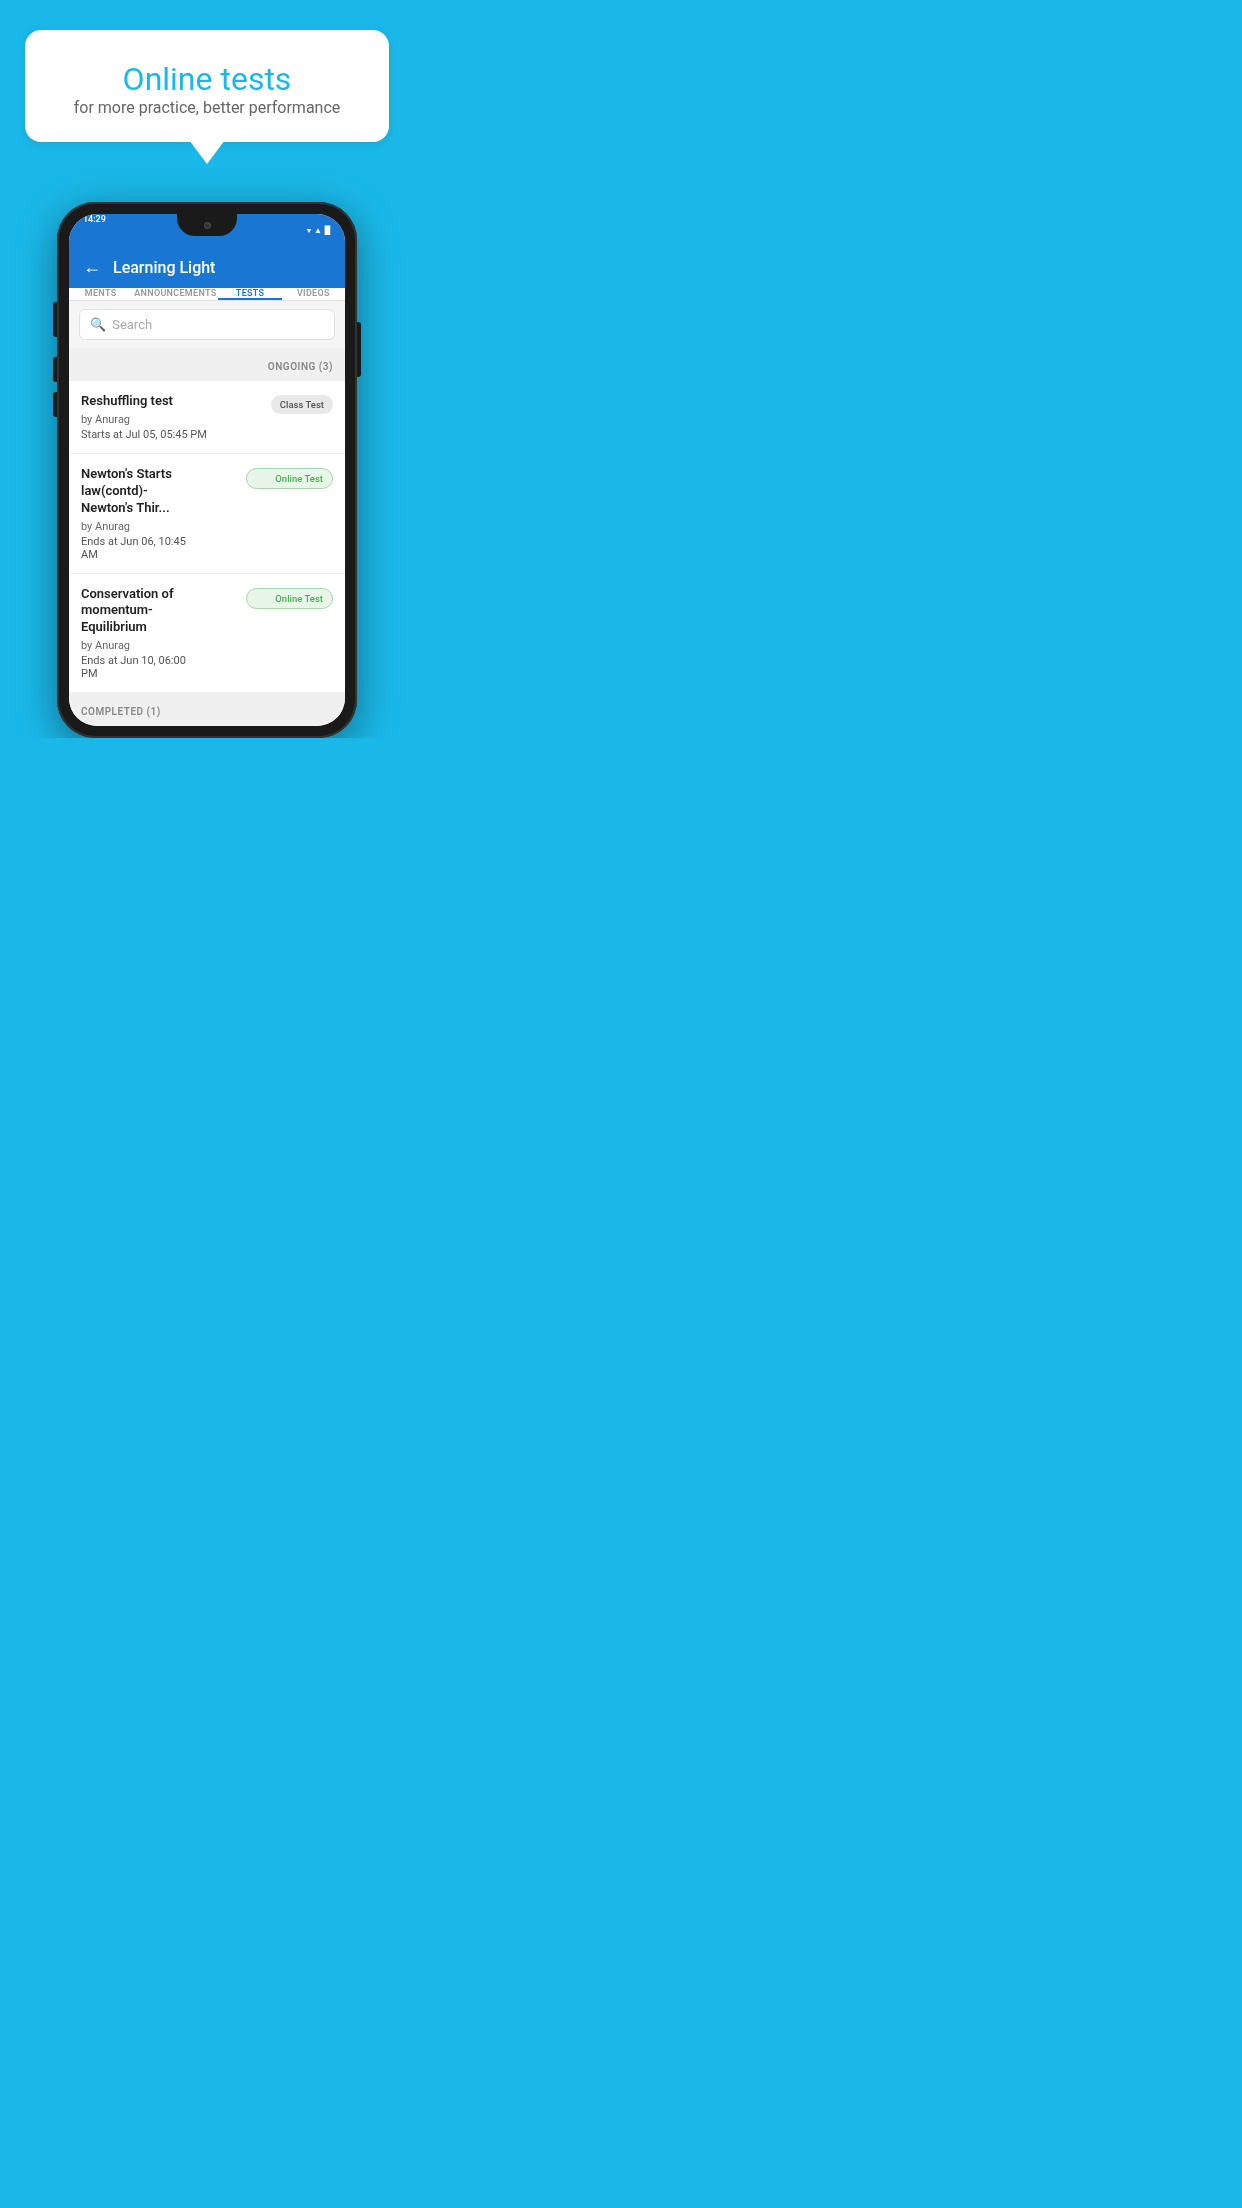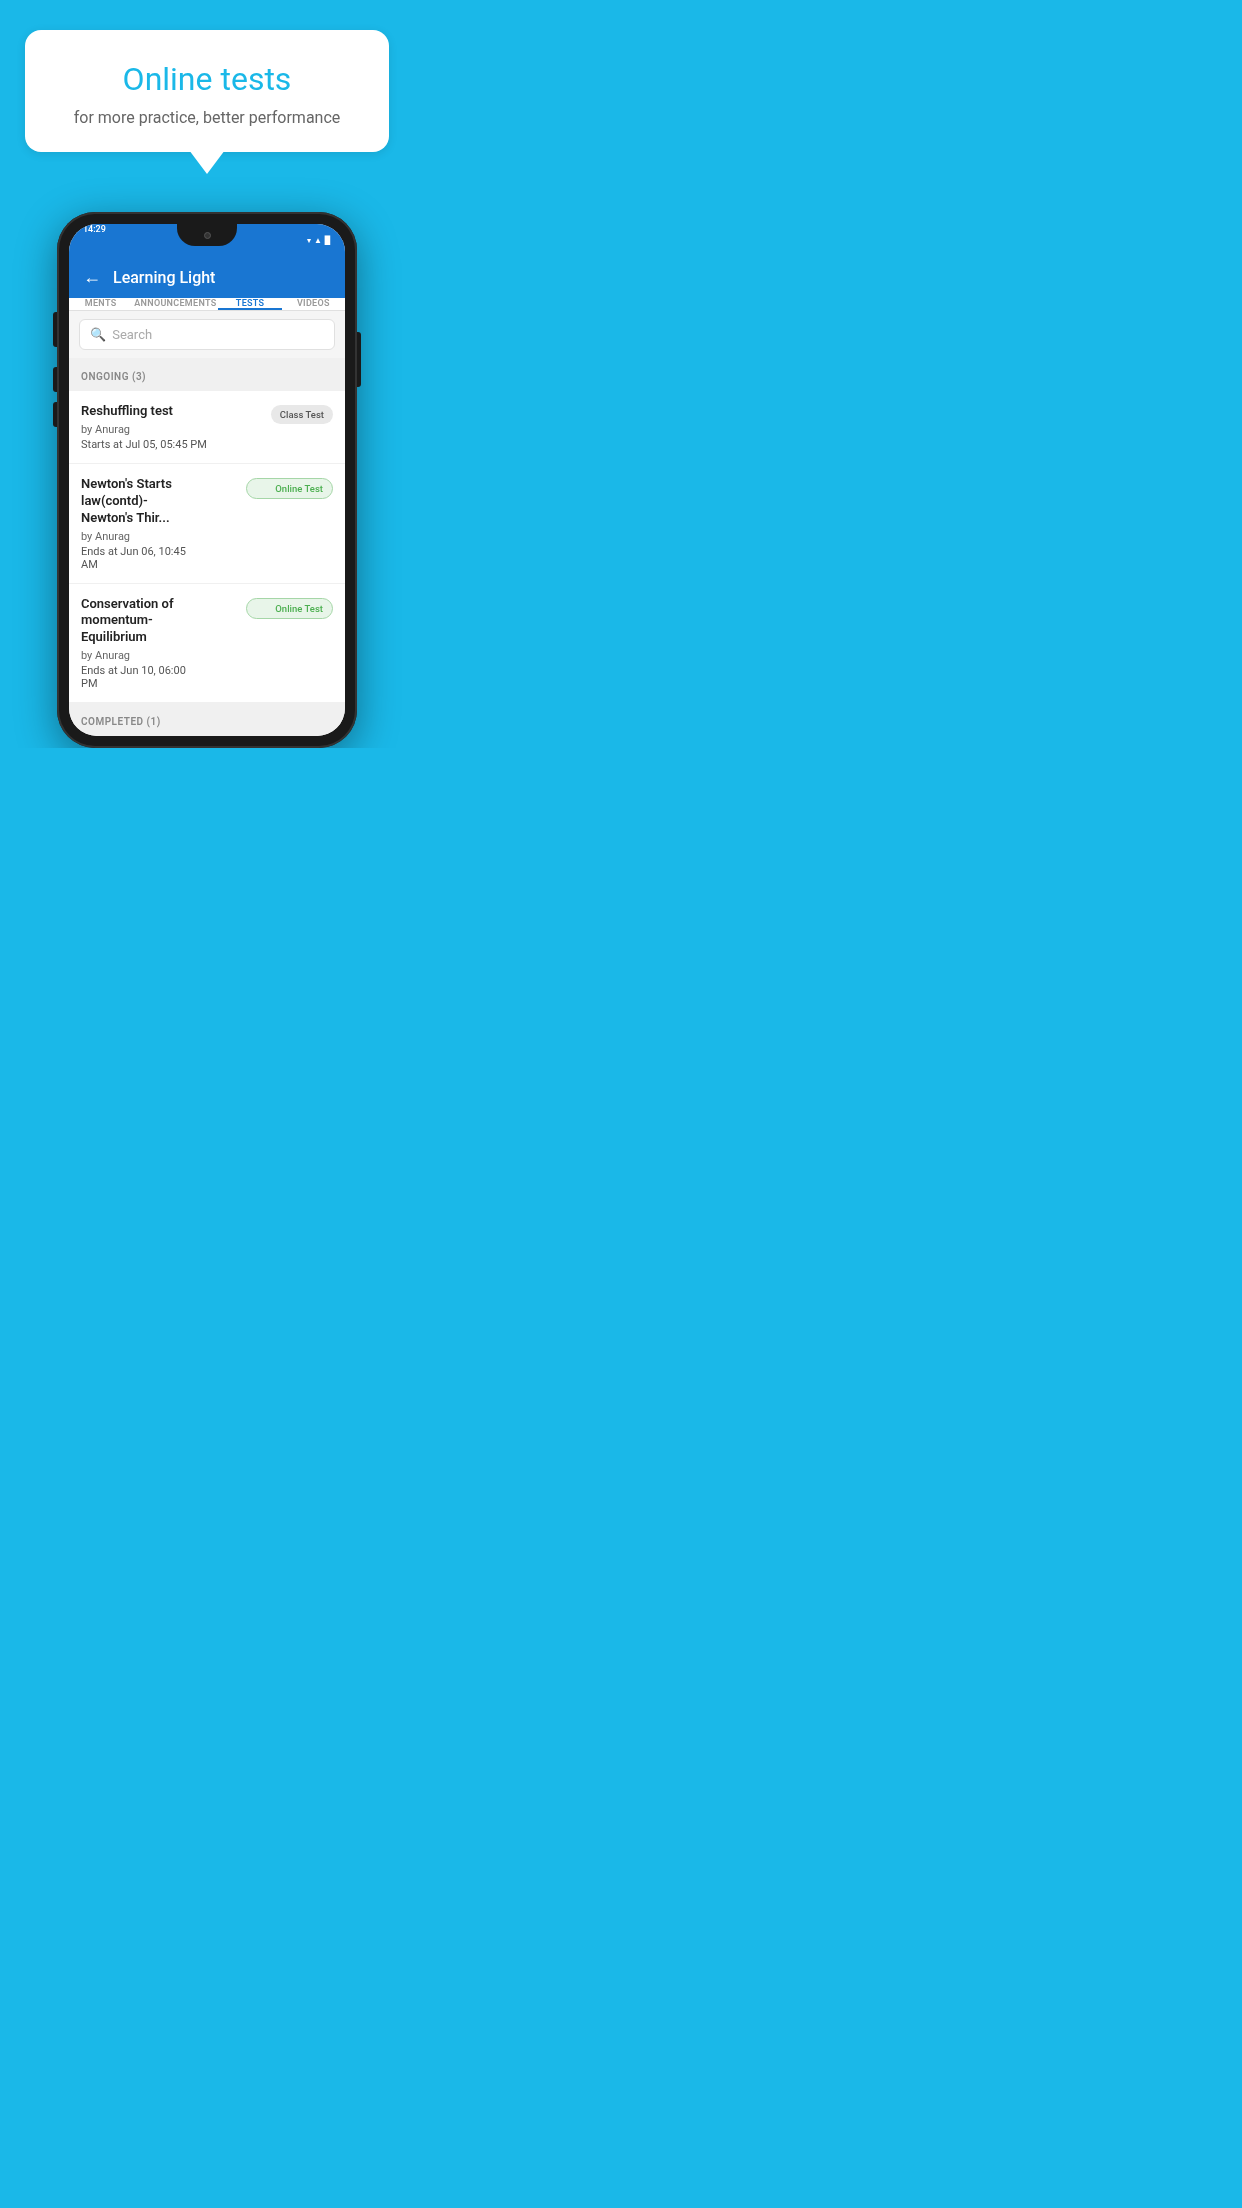--- a/index.html
+++ b/index.html
@@ -44,21 +44,20 @@
       height: 0;
       border-left: 18px solid transparent;
       border-right: 18px solid transparent;
       border-top: 24px solid white;
     }
 
     .speech-bubble-title {
       color: #1ab8e8;
       font-size: 32px;
       font-weight: 400;
-      margin-bottom: 10px;
     }
 
     .speech-bubble-subtitle {
       color: #666;
       font-size: 16px;
       font-weight: 400;
     }
 
     
     .phone-wrapper {
@@ -229,20 +228,21 @@
 
     .search-placeholder {
       color: #aaa;
       font-size: 13px;
     }
 
     
     .section-header {
       background: #f0f0f0;
       padding: 7px 12px;
+      text-align: right;
     }
 
     .section-header-text {
       color: #888;
       font-size: 10px;
       font-weight: 600;
       letter-spacing: 0.5px;
     }
 
     

